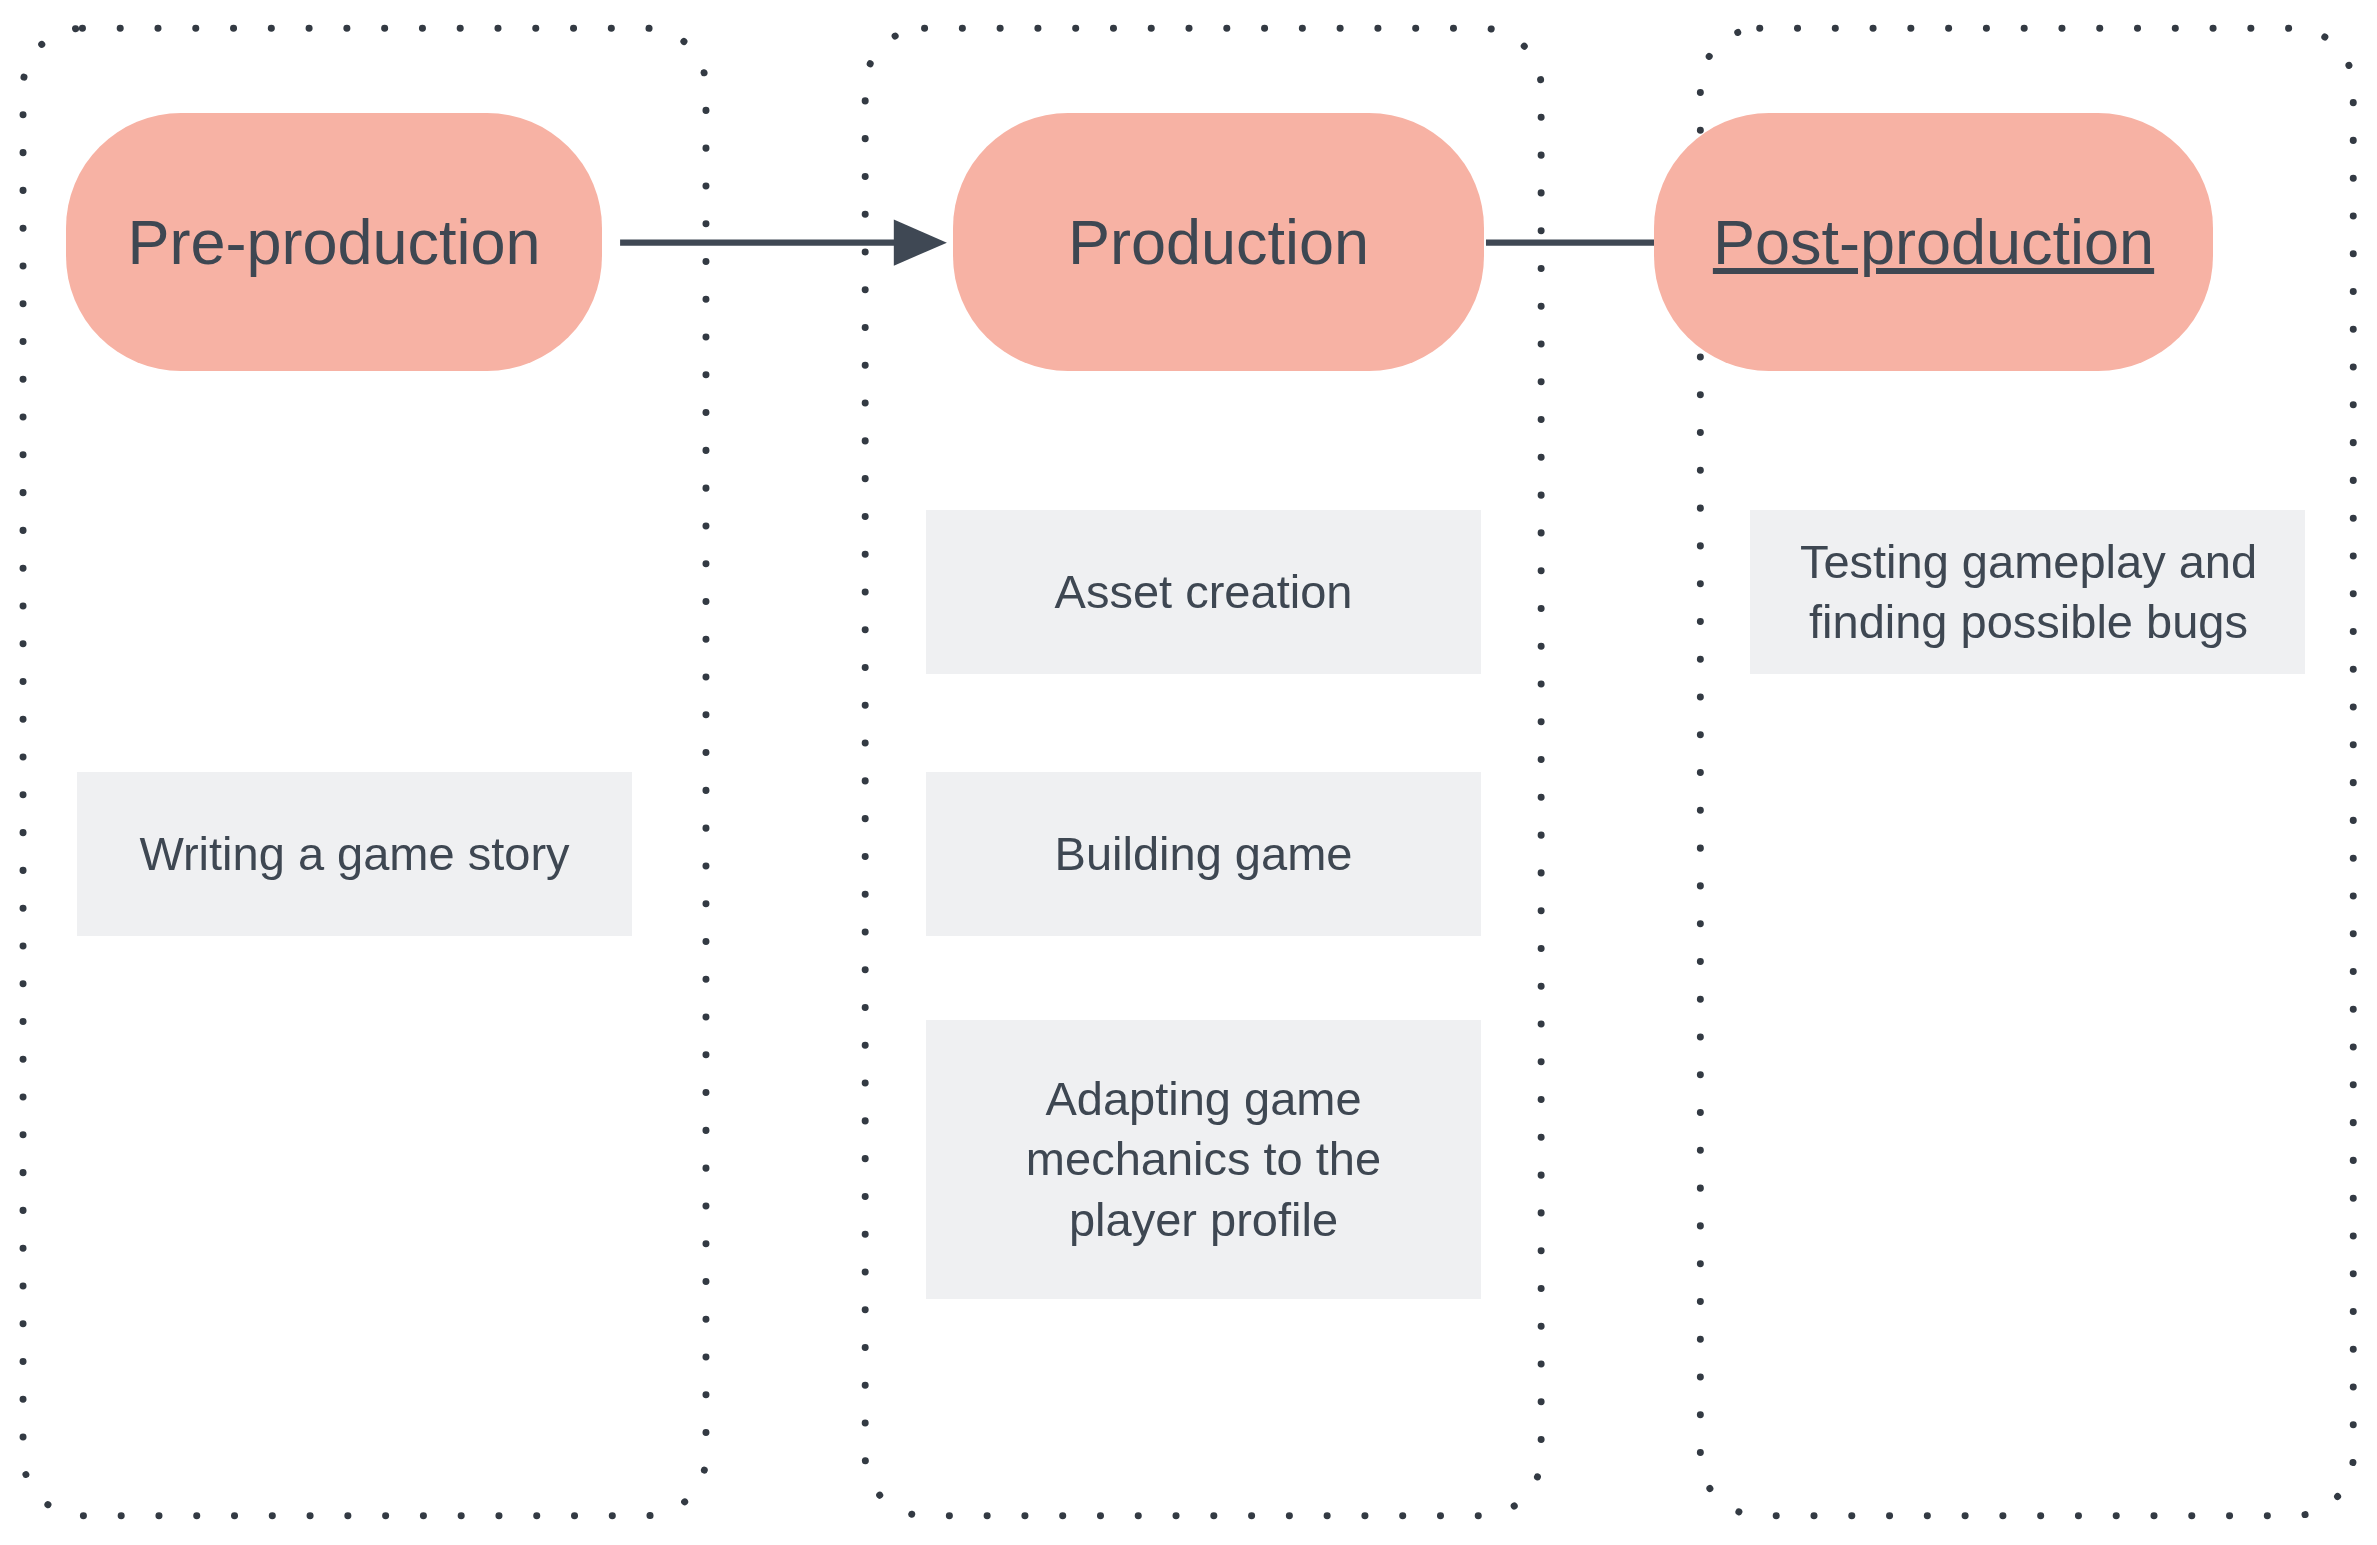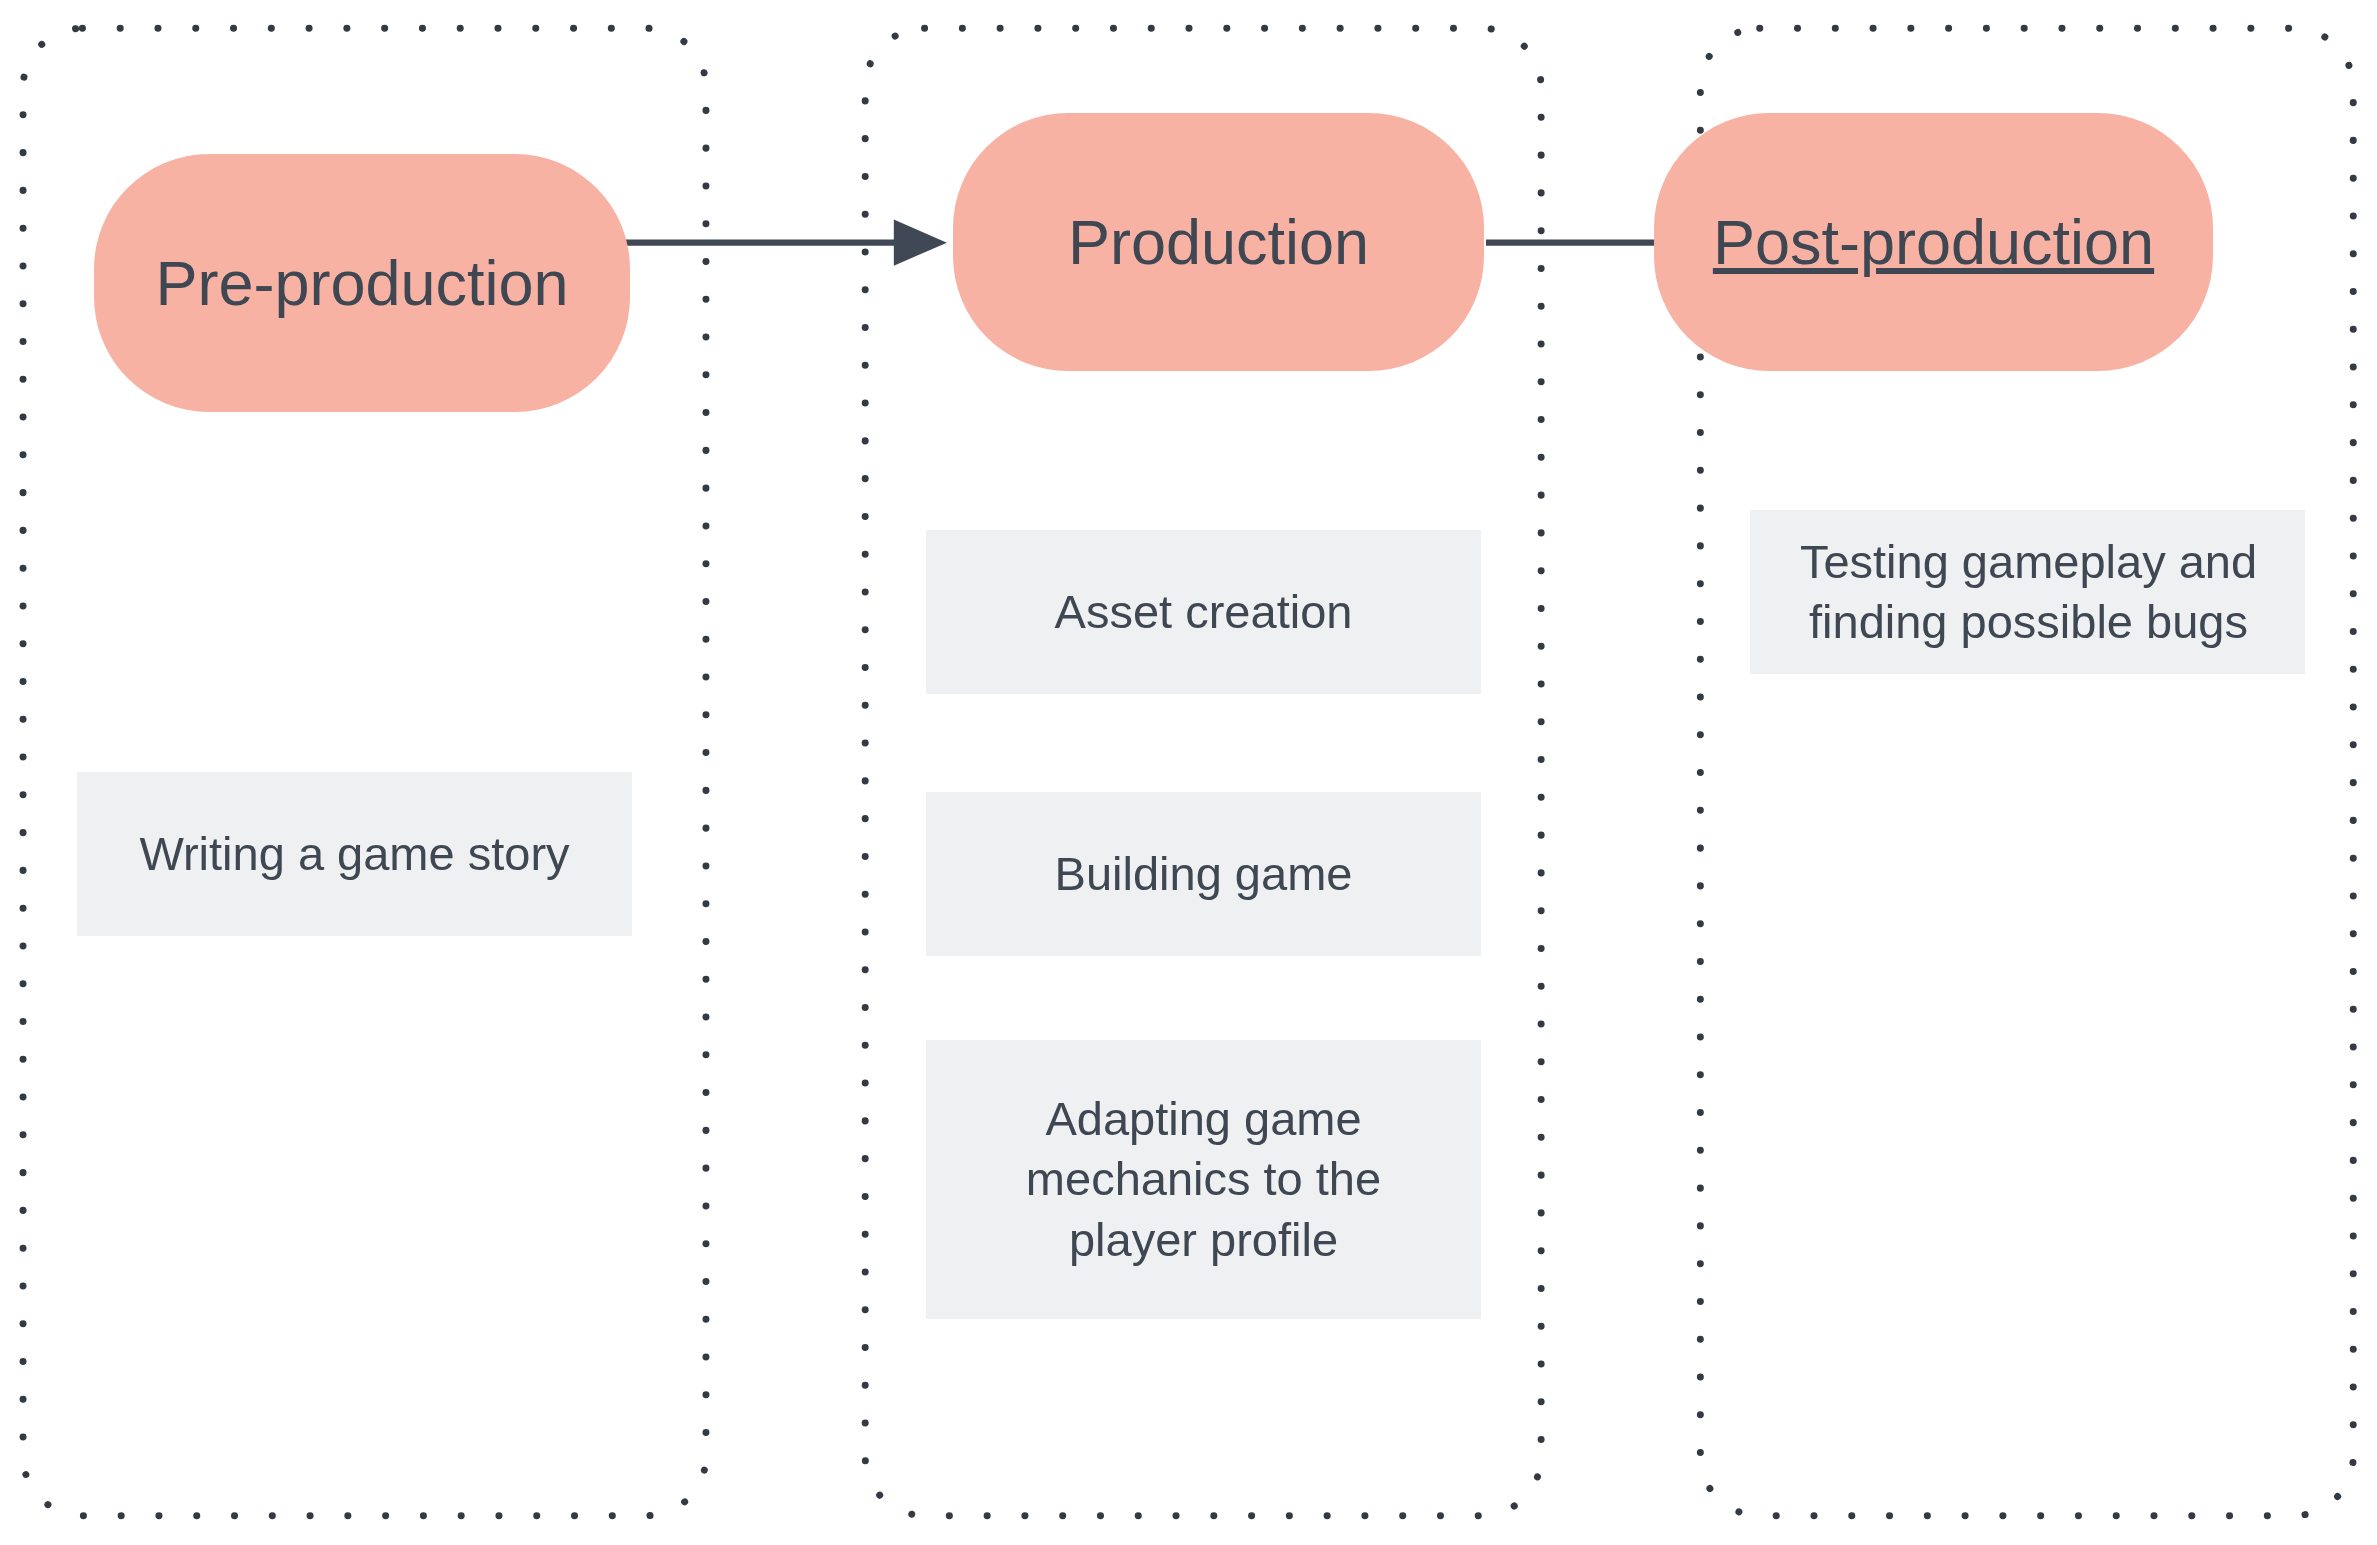--- a/index.html
+++ b/index.html
@@ -49,38 +49,38 @@
     height: 258px;
     background: var(--pill-fill);
     border-radius: 115px;
     display: flex;
     align-items: center;
     justify-content: center;
     font-size: 63px;
     color: var(--text);
     text-align: center;
   }
-  .pill-1 { left: 94px;  width: 536px; margin-top: 41px; }
+  .pill-1 { left: 66px;  width: 536px; }
   .pill-2 { left: 953px; width: 531px; }
   .pill-3 { left: 1654px; width: 559px; text-decoration: underline; }
   .task {
     position: absolute;
     background: var(--task-fill);
     display: flex;
     align-items: center;
     justify-content: center;
     text-align: center;
     font-size: 47px;
     line-height: 1.28;
     color: var(--text);
     white-space: pre-line;
     padding: 0 21px;
   }
   .c1 { left: 77px;  width: 555px; }
-  .c2 { left: 926px; width: 555px; margin-top: 20px; }
+  .c2 { left: 926px; width: 555px; }
   .c3 { left: 1750px; width: 555px; padding-left: 23px; }
   .r1 { top: 510px;  height: 164px; }
   .r2 { top: 772px; height: 164px; }
   .r3 { top: 1034px; height: 164px; }
   .r4 { top: 1296px; height: 164px; }
   .tall { top: 1020px; height: 279px; }
 </style>
 </head>
 <body>
 

